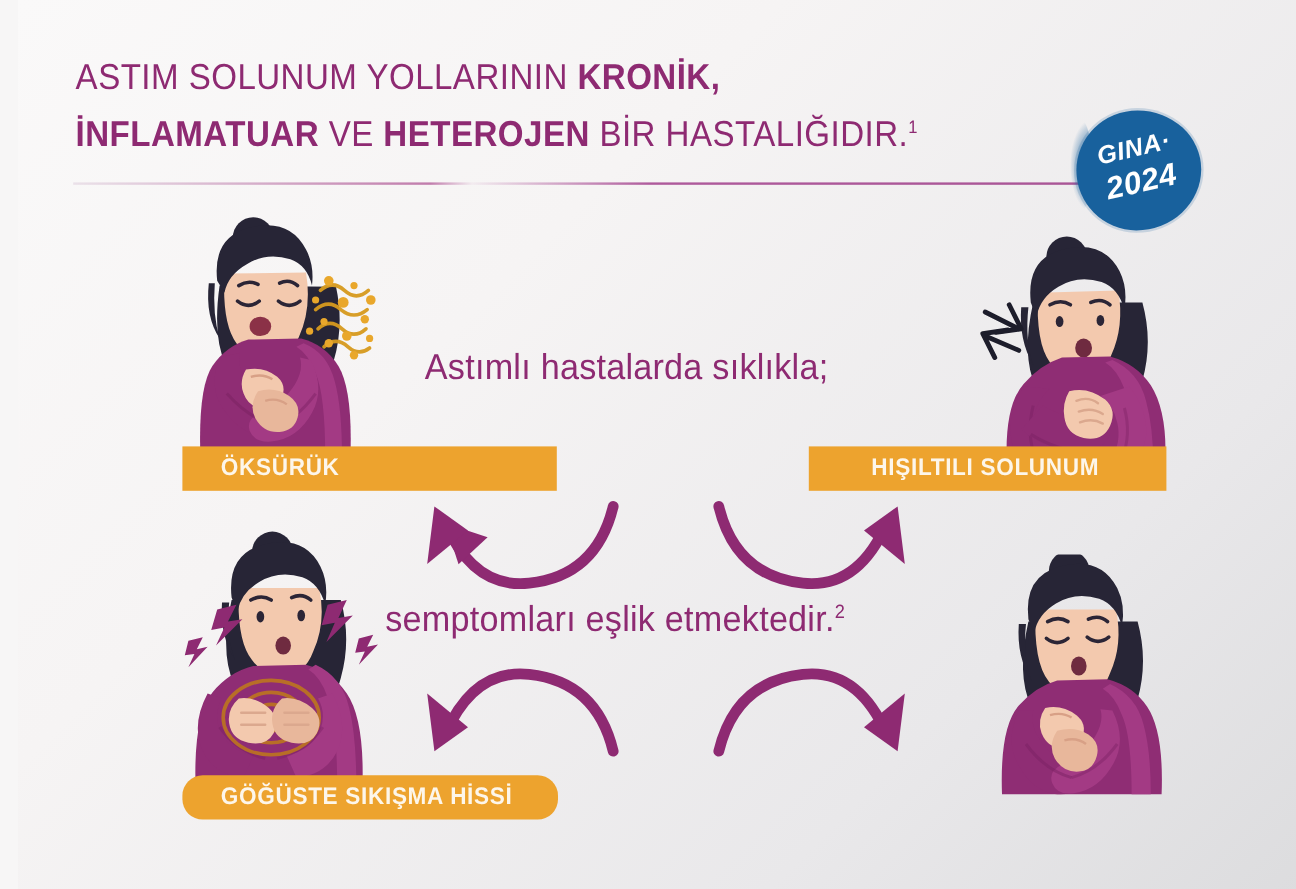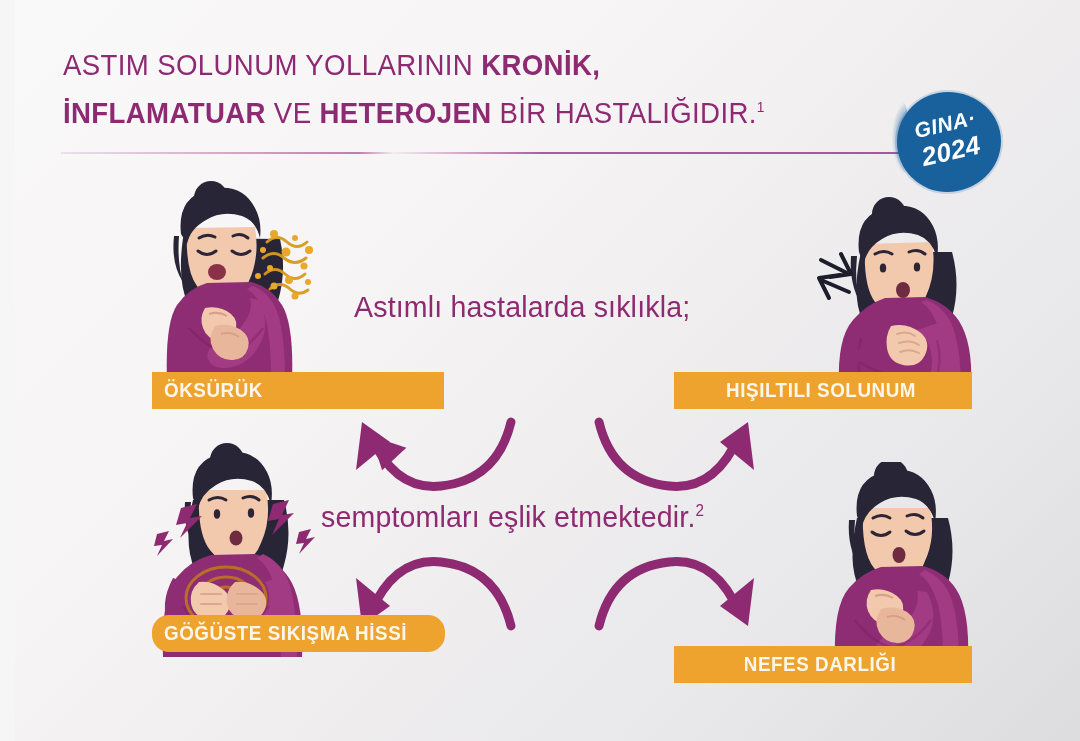--- a/index.html
+++ b/index.html
@@ -74,27 +74,27 @@
   #sent-bottom{left:306px;top:500px;transform-origin:left top;}
 
   
   .bar{
     position:absolute;height:37px;background:#eda32e;
     display:flex;align-items:center;
     color:#fdf6ea;font-size:20px;font-weight:bold;
     letter-spacing:.6px;
   }
   .bar span{transform:scaleX(.94);transform-origin:inherit;white-space:nowrap;}
-  .bar.l{justify-content:flex-start;padding-left:12px;}
+  .bar.l{justify-content:flex-start;padding-left:32px;}
   .bar.l span{transform-origin:left center;}
   .bar.r{justify-content:center;padding-right:16px;}
   .bar.r span{transform-origin:right center;}
   #bar-cough{left:137px;top:372px;width:280px;}
   #bar-wheeze{left:659px;top:372px;width:282px;}
-  #bar-tight{left:137px;top:615px;width:281px;border-radius:17px;}
+  #bar-tight{left:137px;top:646px;width:281px;border-radius:17px;}
   #bar-dysp{left:659px;top:646px;width:282px;}
 
   
   .person{position:absolute;}
   .person svg{display:block;}
   #p-cough{left:128px;top:176px;}
   #p-wheeze{left:788px;top:196px;}
   #p-tight{left:128px;top:442px;}
   #p-dysp{left:796px;top:462px;}
 
@@ -356,17 +356,14 @@
 
   <div class="bar l" id="bar-cough">
     <span>ÖKSÜRÜK</span>
   </div>
   <div class="bar r" id="bar-wheeze">
     <span>HIŞILTILI SOLUNUM</span>
   </div>
   <div class="bar l" id="bar-tight">
     <span>GÖĞÜSTE SIKIŞMA HİSSİ</span>
   </div>
-  <div class="bar r" id="bar-dysp">
-    <span>NEFES DARLIĞI</span>
-  </div>
 
 </div>
 
 </body></html>

